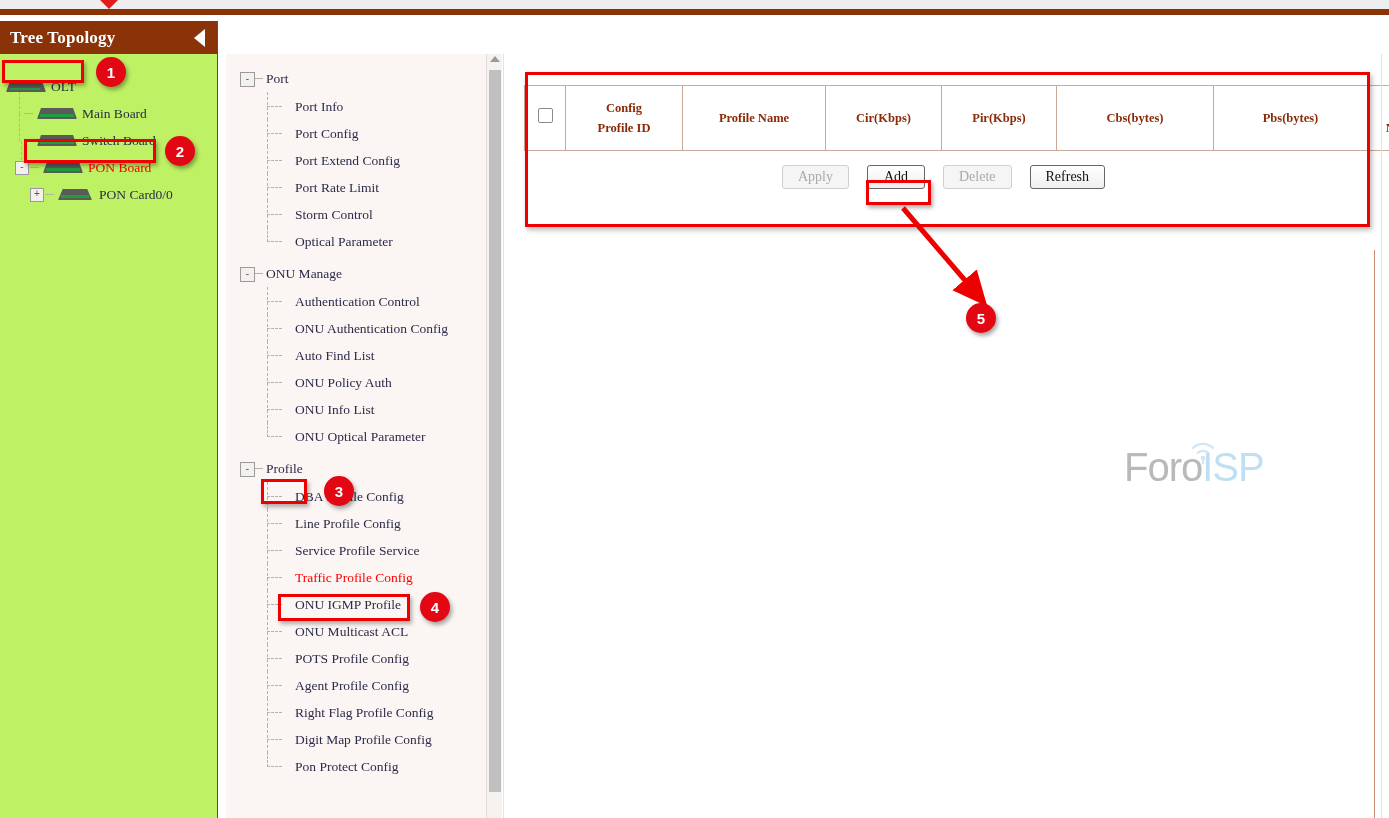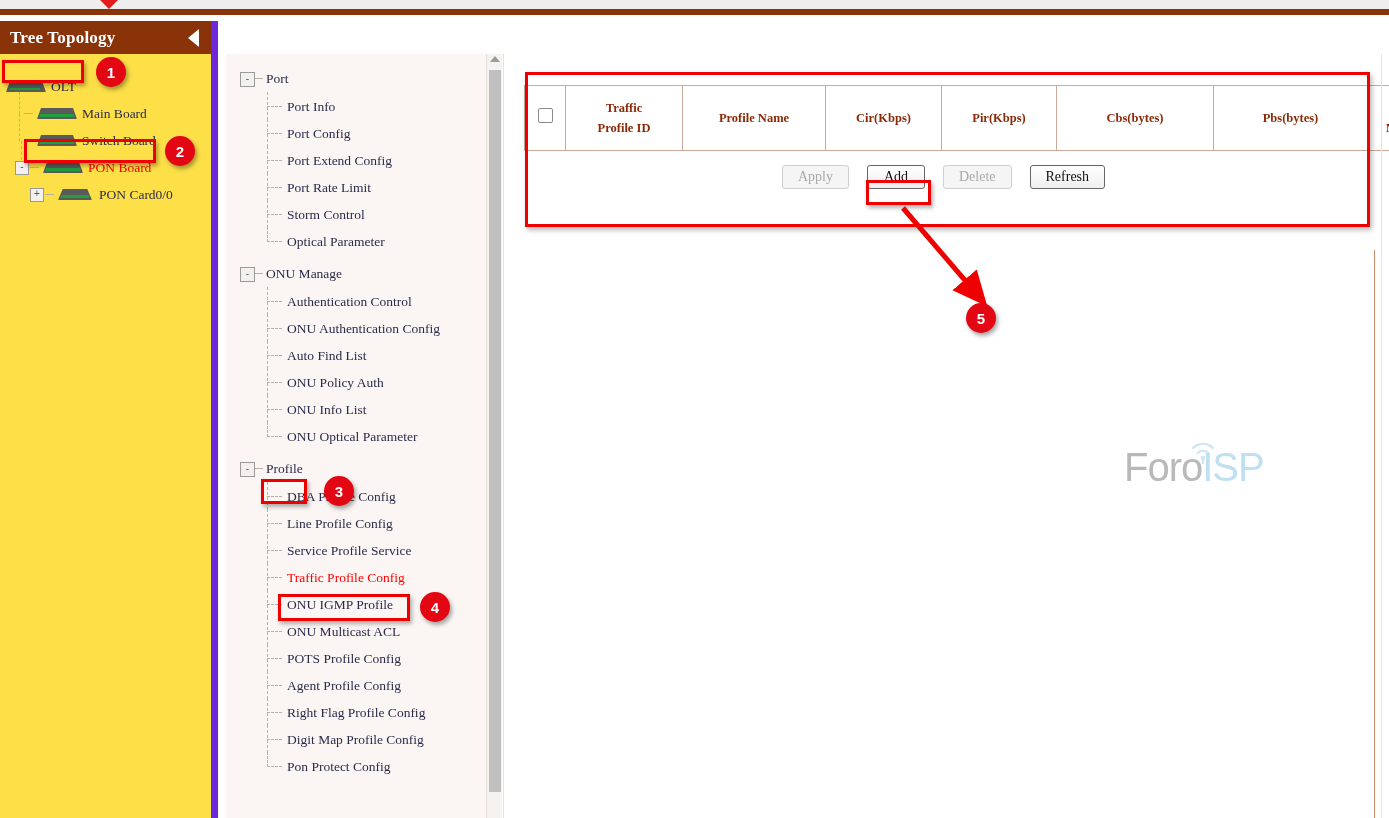--- a/index.html
+++ b/index.html
@@ -28,22 +28,22 @@
   .top-marker {
     position: absolute; left: 100px; top: 0px; width: 0; height: 0;
     border-left: 9px solid transparent;
     border-right: 9px solid transparent;
     border-top: 9px solid #e21b1b;
   }
 
   
   .sidebar {
     position: absolute; left: 0; top: 21px; width: 218px; height: 797px;
-    background: #fde047;
-    border-right: 7px solid #6d28d9;
+    background: #bef264;
+    border-right: 1px solid #6d28d9;
     box-sizing: border-box;
   }
   .sidebar-head {
     position: relative;
     height: 33px;
     background: #8a3309;
     color: #ffffff;
     display: flex;
     align-items: center;
     padding: 0 10px;
@@ -191,21 +191,21 @@
     position: absolute; left: 41px; top: 13px;
     width: 15px; height: 0;
     border-top: 1px dashed #b7b0ab;
   }
   .navitem .vseg {
     position: absolute; left: 41px; top: -1px;
     width: 0; height: 28px;
     border-left: 1px dashed #b7b0ab;
   }
   .navitem .vseg.last { height: 15px; }
-  .navitem .txt { margin-left: 20px; text-align: right; }
+  .navitem .txt { margin-left: 28px; text-align: right; }
   .navitem .txt.red { color: #ff0000; }
 
   
   .navscroll {
     position: absolute; right: 0; top: 0; width: 16px; height: 764px;
     background: #f6f2ef;
     border-left: 1px solid #e2dbd6;
     box-sizing: border-box;
   }
   .navscroll .sb-up {
@@ -552,21 +552,21 @@
     <div class="content">
 
       <div class="tablecard">
         <table class="ptable">
           <thead>
             <tr>
               <th class="cbcol">
                 <span class="hdr-chk"></span>
               </th>
               <th style="width:108px;">
-                <span class="two-line">Traffic</span>
+                <span class="two-line">Config</span>
                 <span class="two-line">Profile ID</span>
               </th>
               <th style="width:134px;">
                 <span>Profile Name</span>
               </th>
               <th style="width:107px;">
                 <span>Cir(Kbps)</span>
               </th>
               <th style="width:106px;">
                 <span>Pir(Kbps)</span>

